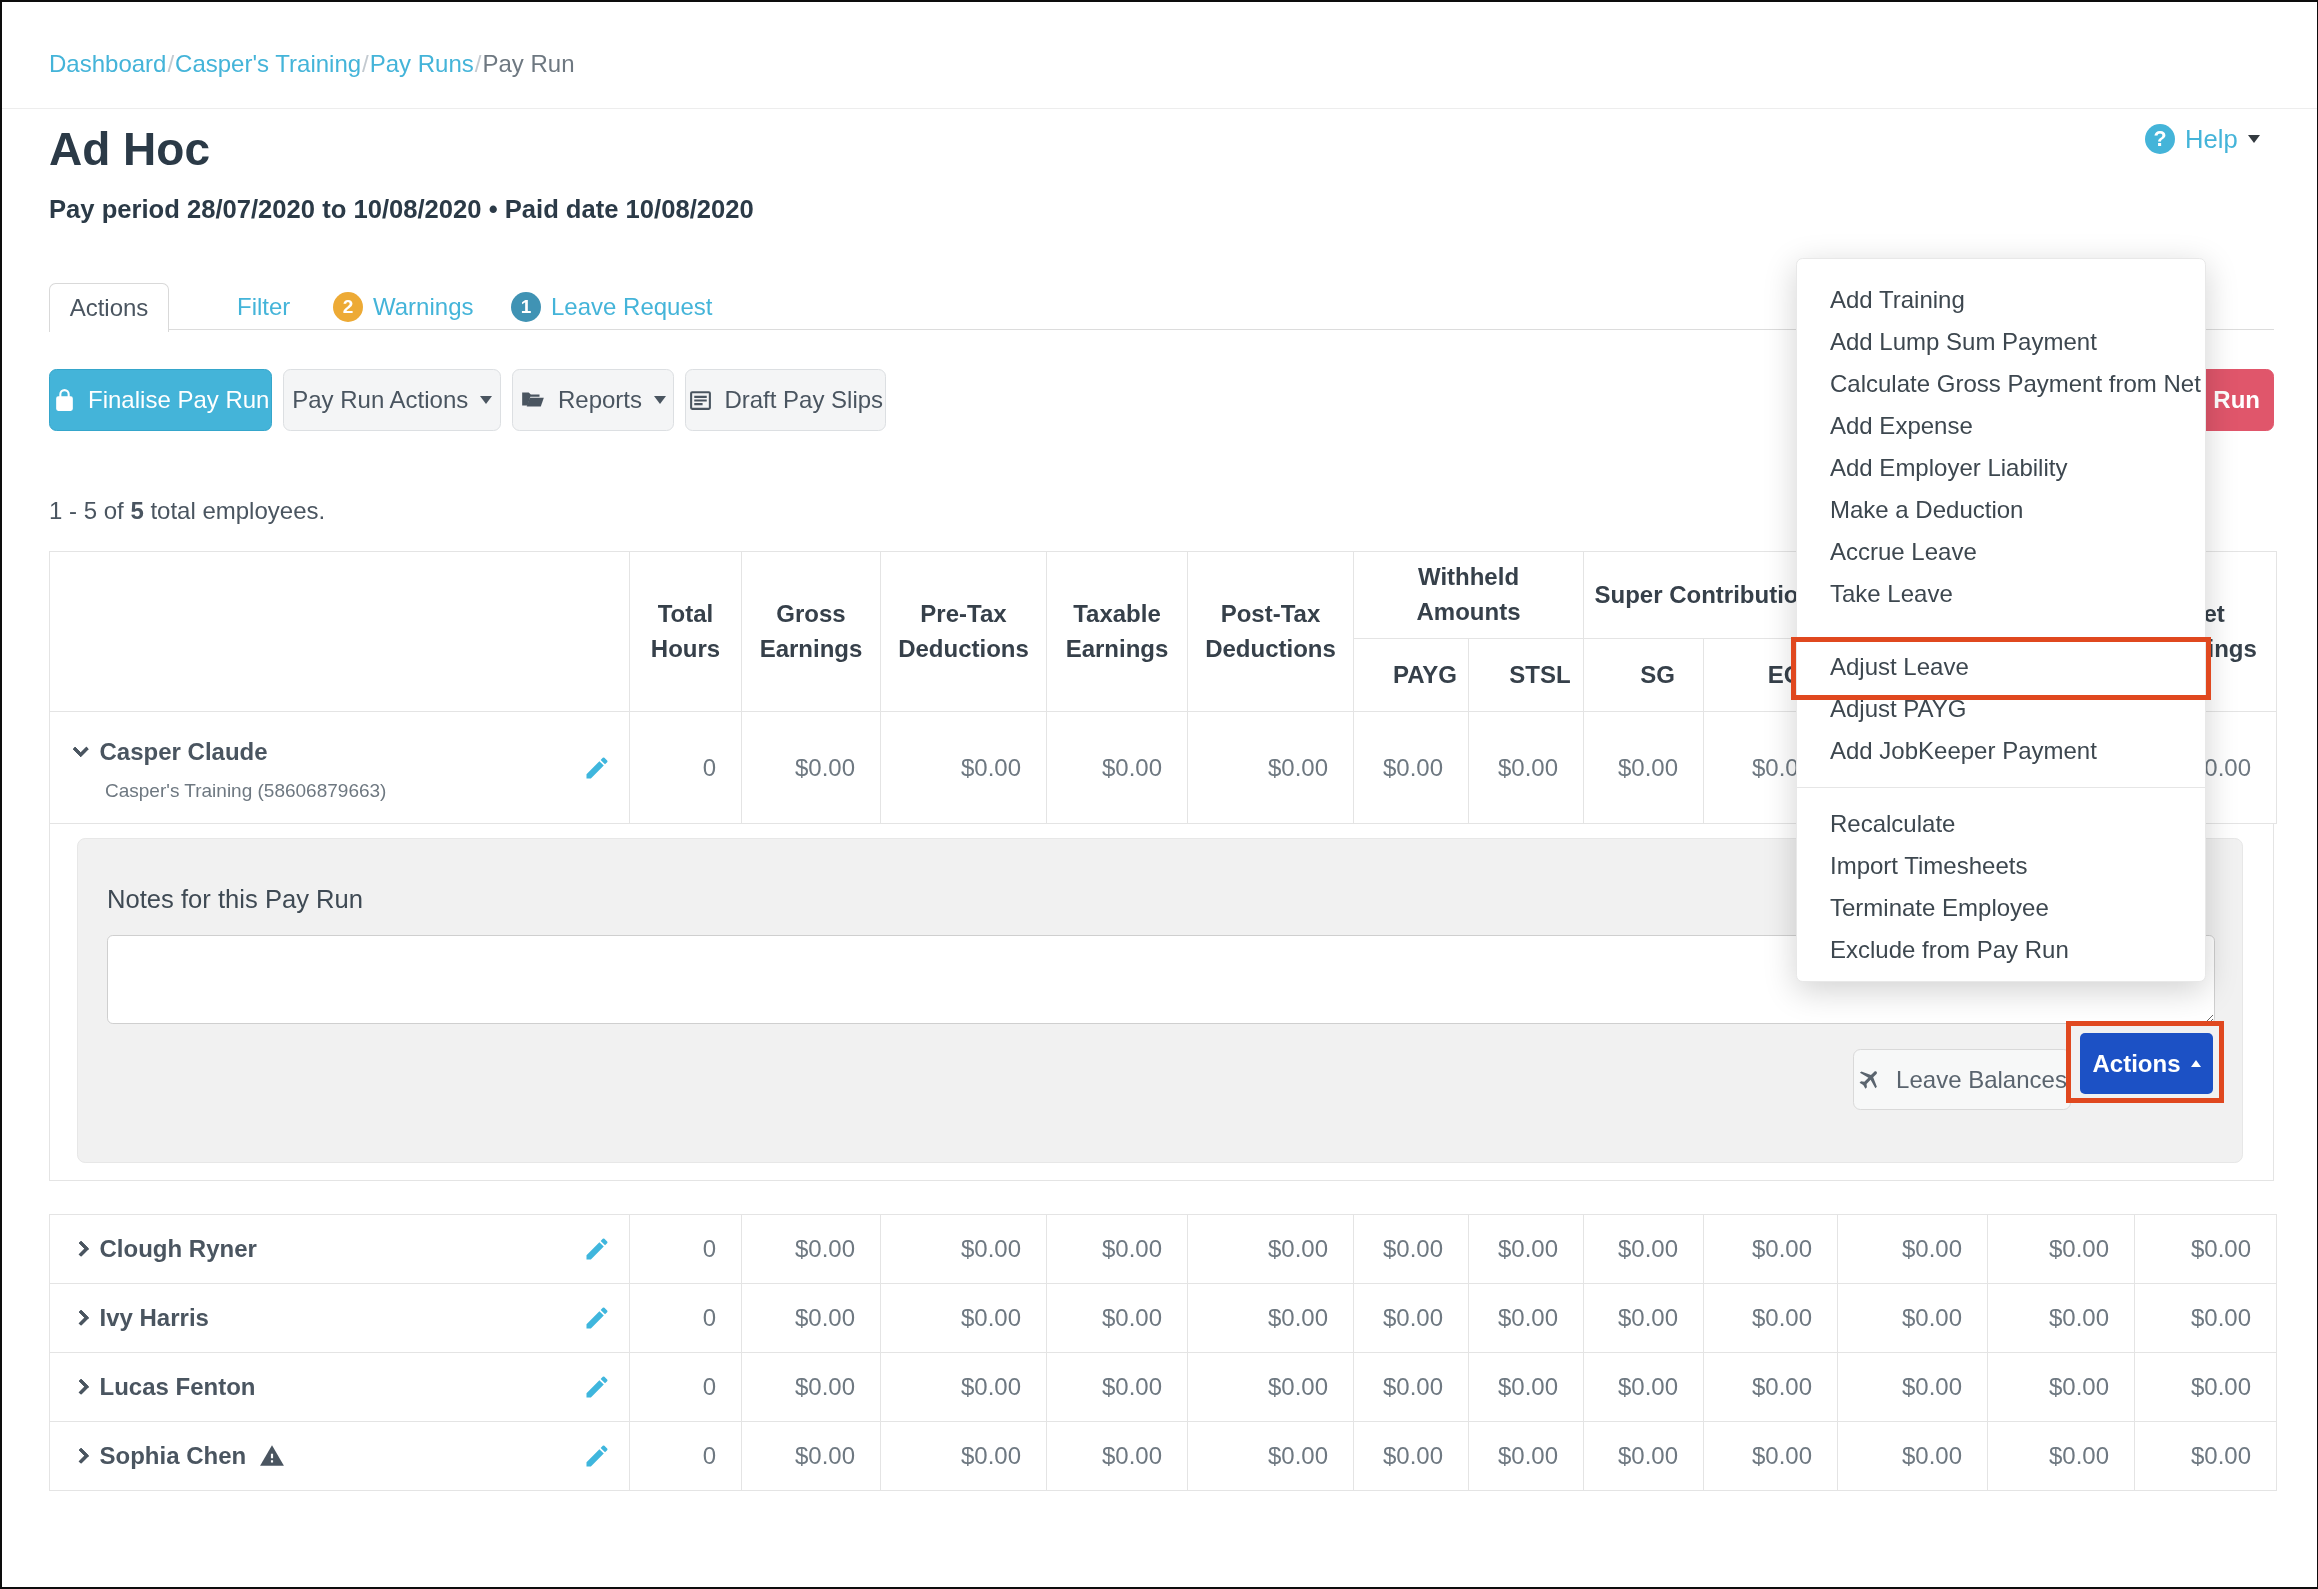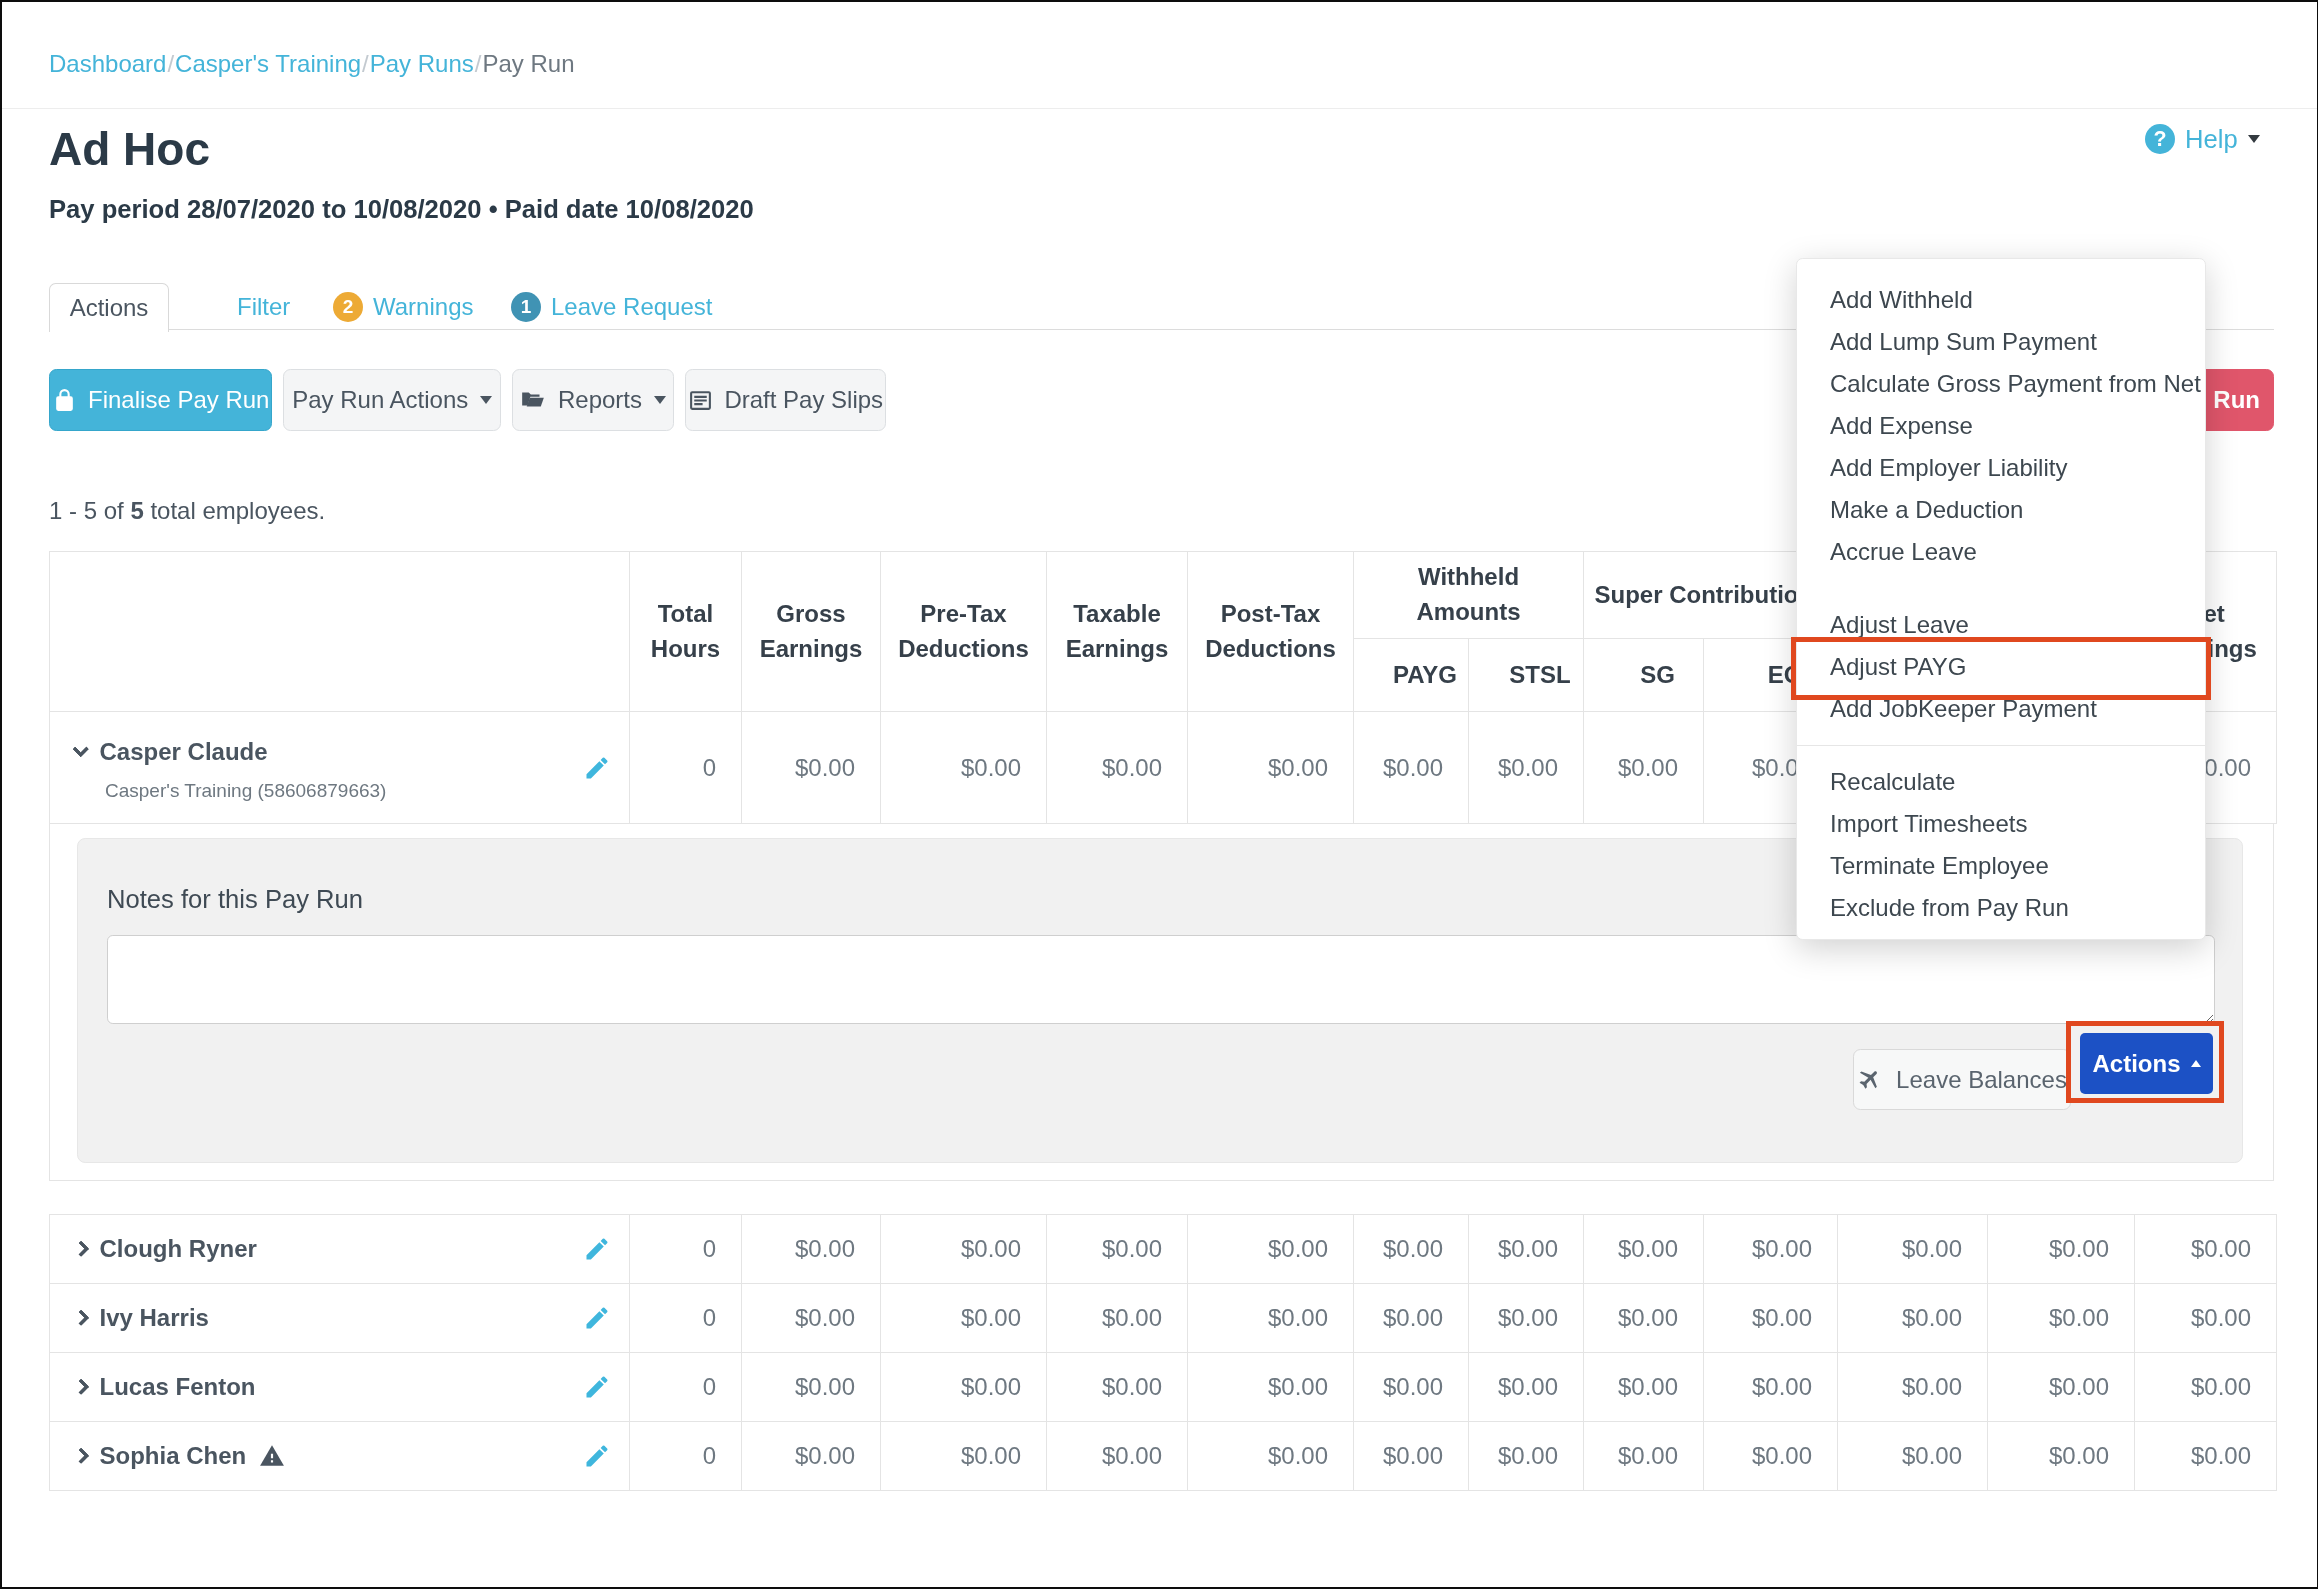--- a/index.html
+++ b/index.html
@@ -383,27 +383,28 @@
           <td class="num">$0.00</td>
           <td class="num">$0.00</td>
           <td class="num">$0.00</td>
           <td class="num">$0.00</td>
           <td class="num">$0.00</td>
         </tr>
       </tbody>
   </table>
 
   <div class="menu" id="menu-list">
-      <div class="menu-item">Add Withheld</div>
+      <div class="menu-item">Add Training</div>
       <div class="menu-item">Add Lump Sum Payment</div>
       <div class="menu-item">Calculate Gross Payment from Net</div>
       <div class="menu-item">Add Expense</div>
       <div class="menu-item">Add Employer Liability</div>
       <div class="menu-item">Make a Deduction</div>
       <div class="menu-item">Accrue Leave</div>
+      <div class="menu-item">Take Leave</div>
       <div class="menu-item gap">Adjust Leave</div>
       <div class="menu-item">Adjust PAYG</div>
       <div class="menu-item">Add JobKeeper Payment</div>
       <div class="menu-div"></div>
       <div class="menu-item">Recalculate</div>
       <div class="menu-item">Import Timesheets</div>
       <div class="menu-item">Terminate Employee</div>
       <div class="menu-item">Exclude from Pay Run</div>
     </div>
 

